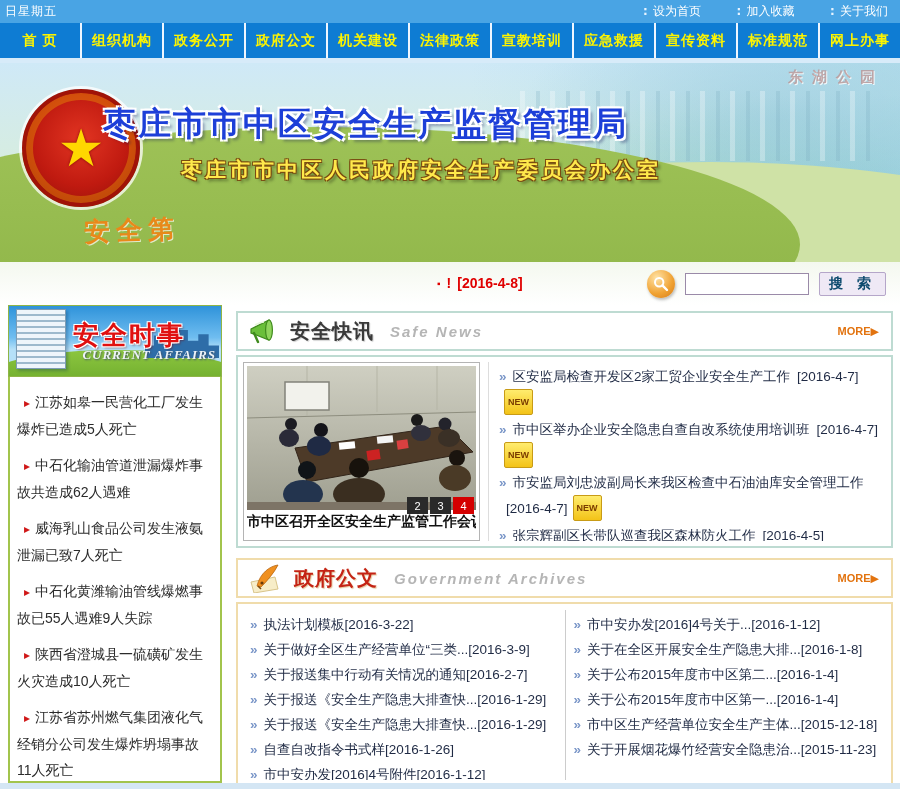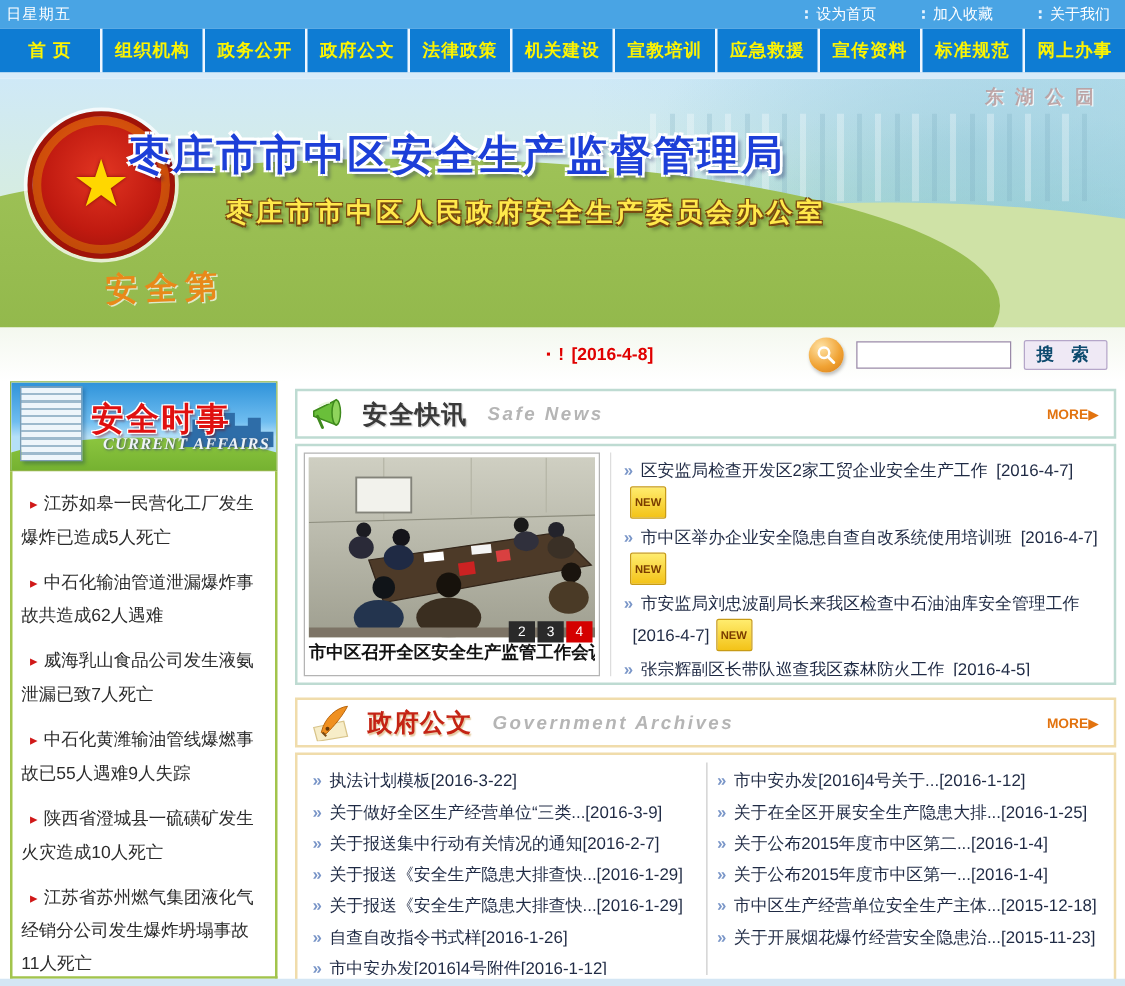--- a/index.html
+++ b/index.html
@@ -151,23 +151,23 @@
 <div class="navbar">
 
     <div class="nav-item">首 页</div>
 
     <div class="nav-item">组织机构</div>
 
     <div class="nav-item">政务公开</div>
 
     <div class="nav-item">政府公文</div>
 
+    <div class="nav-item">机关建设</div>
+
     <div class="nav-item">法律政策</div>
-
-    <div class="nav-item">机关建设</div>
 
     <div class="nav-item">宣教培训</div>
 
     <div class="nav-item">应急救援</div>
 
     <div class="nav-item">宣传资料</div>
 
     <div class="nav-item">标准规范</div>
 
     <div class="nav-item">网上办事</div>
@@ -374,21 +374,21 @@
             <span class="nb">»</span><span>市中安办发[2016]4号附件</span><span>[2016-1-12]</span>
           </div>
         </div>
       <div class="ga-col right">
 
           <div class="ga-item">
             <span class="nb">»</span><span>市中安办发[2016]4号关于...</span><span>[2016-1-12]</span>
           </div>
 
           <div class="ga-item">
-            <span class="nb">»</span><span>关于在全区开展安全生产隐患大排...</span><span>[2016-1-25]</span>
+            <span class="nb">»</span><span>关于在全区开展安全生产隐患大排...</span><span>[2016-1-8]</span>
           </div>
 
           <div class="ga-item">
             <span class="nb">»</span><span>关于公布2015年度市中区第二...</span><span>[2016-1-4]</span>
           </div>
 
           <div class="ga-item">
             <span class="nb">»</span><span>关于公布2015年度市中区第一...</span><span>[2016-1-4]</span>
           </div>
 

